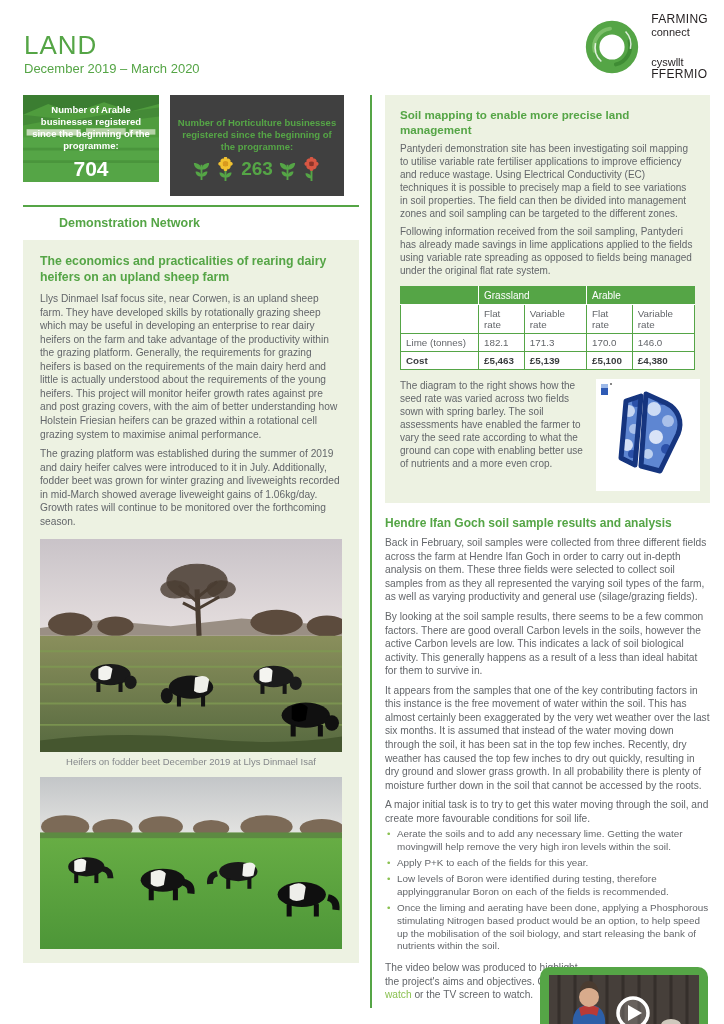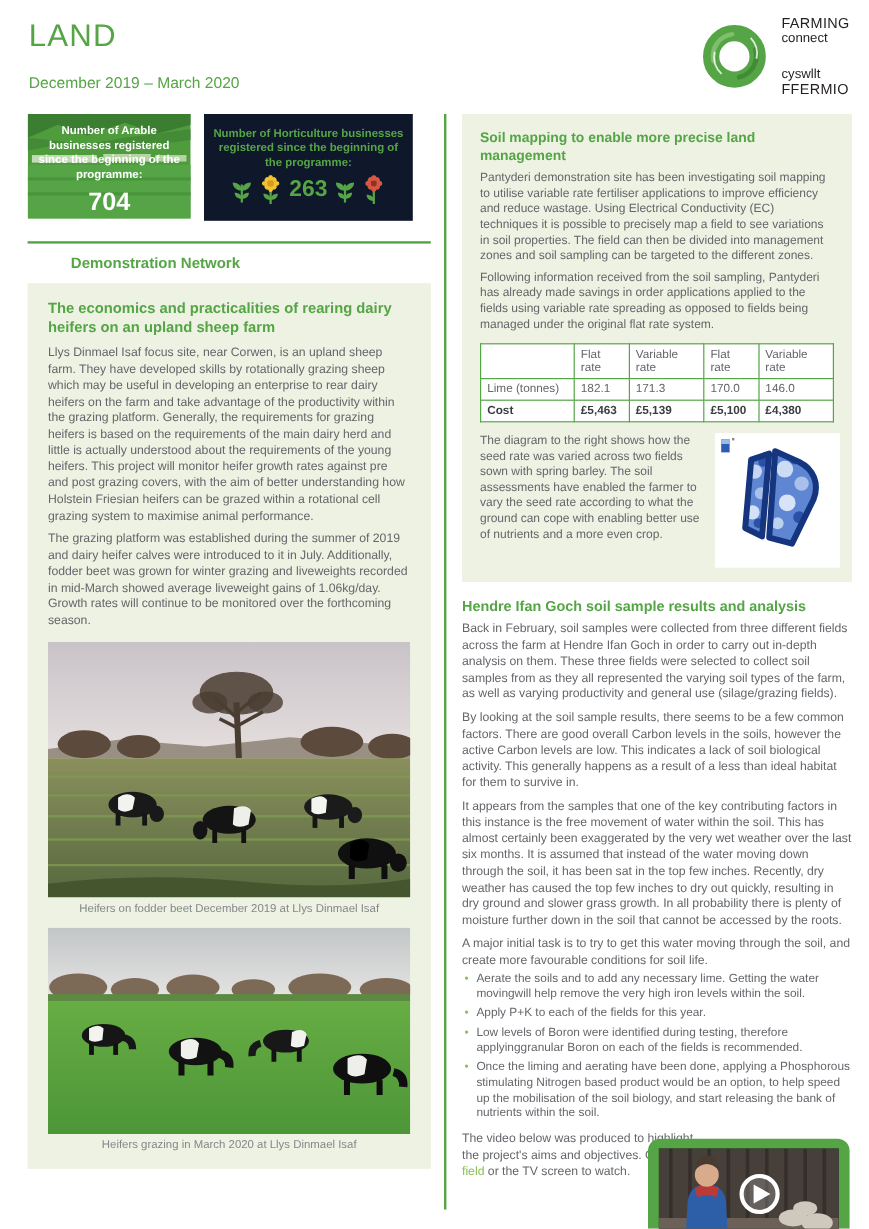--- a/index.html
+++ b/index.html
@@ -2,38 +2,38 @@
 <html><head>
 <meta charset="utf-8">
 <style>
   * { margin:0; padding:0; box-sizing:border-box; }
   html,body { background:#fff; }
   .page {
     position:relative; width:724px; height:1024px; background:#fff;
     font-family:"Liberation Sans", sans-serif; overflow:hidden; margin:0 auto;
   }
   
-  .hd-title { position:absolute; left:24px; top:14px; font-size:26px; color:#55a546; letter-spacing:1px; font-weight:400; }
+  .hd-title { position:absolute; left:24px; top:30px; font-size:26px; color:#55a546; letter-spacing:1px; font-weight:400; }
   .hd-date  { position:absolute; left:24px; top:61px; font-size:13px; color:#55a546; }
   .logo { position:absolute; right:16px; top:13px; display:flex; align-items:center; gap:8px; }
   .logo-text { font-size:11px; color:#231f20; line-height:1.1; }
   .logo-text .b { font-weight:normal; font-size:12px; letter-spacing:.3px; }
   .logo-text .gap { margin-top:18px; }
   
   .divider { position:absolute; left:370px; top:95px; width:2px; height:913px; background:#55a546; }
   .col-left  { position:absolute; left:23px;  top:95px; width:336px; }
   .col-right { position:absolute; left:385px; top:95px; width:325px; }
   
   .stats { display:flex; gap:11px; }
   .stat-arable { position:relative; width:136px; height:97px; overflow:hidden; color:#fff; }
   .stat-arable svg { position:absolute; inset:0; }
   .stat-arable .inner { position:relative; text-align:center; padding-top:9px; }
   .stat-lbl { font-size:9.5px; font-weight:bold; line-height:1.25; padding:0 6px; }
   .stat-val { font-size:21px; font-weight:bold; margin-top:5px; }
-  .stat-hort { width:174px; height:89px; background:#0f172a; text-align:center; padding-top:11px; }
+  .stat-hort { width:174px; height:101px; background:#404040; text-align:center; padding-top:22px; }
   .stat-hort .stat-lbl { color:#55a546; }
   .hort-icons { display:flex; align-items:center; justify-content:center; gap:6px; margin-top:4px; }
   .hort-val { color:#55a546; font-size:19px; font-weight:bold; }
   
   .rule { margin-top:9px; height:2px; background:#55a546; }
   .section-h { margin-top:9px; font-size:12.5px; font-weight:bold; color:#55a546;padding-left:36px; }
   .panel { margin-top:10px; background:#edf2e2; padding:14px 17px 14px 17px; }
   .panel-title { font-size:12.3px; font-weight:bold; color:#55a546; line-height:1.3; }
   .panel p, .col-right p { font-size:10.2px; color:#63666a; line-height:1.33; margin-top:6px; }
   .photo { margin-top:10px; width:100%; overflow:hidden; line-height:0; }
@@ -288,32 +288,36 @@
             <g transform="translate(236 110)">
               <ellipse cx="24" cy="13" rx="24" ry="13" fill="#0f0f0f"></ellipse>
               <path d="M12 4 q11 -6 16 1 l-2 13 q-9 4 -14 -1 Z" fill="#eeeeea"></path>
               <rect x="9" y="23" width="5" height="13" fill="#0d0d0d"></rect>
                 <rect x="36" y="23" width="5" height="13" fill="#0d0d0d"></rect>
               <path d="M50 16 q9 2 8 13" stroke="#0f0f0f" stroke-width="7" fill="none"></path>
             </g>
           </g>
         </svg>
       </div>
-      <div class="caption">Heifers grazing in March 2020 at Llys Dinmael Isaf</div>
     </div>
   </div>
 
   <div class="col-right">
     <div class="panel-r">
       <div class="panel-title">Soil mapping to enable more precise land management</div>
       <p>Pantyderi demonstration site has been investigating soil mapping to utilise variable rate fertiliser applications to improve efficiency and reduce wastage. Using Electrical Conductivity (EC) techniques it is possible to precisely map a field to see variations in soil properties. The field can then be divided into management zones and soil sampling can be targeted to the different zones.</p>
-      <p>Following information received from the soil sampling, Pantyderi has already made savings in order applications applied to the fields using variable rate spreading as opposed to fields being managed under the original flat rate system.</p>
+      <p>Following information received from the soil sampling, Pantyderi has already made savings in lime applications applied to the fields using variable rate spreading as opposed to fields being managed under the original flat rate system.</p>
 
       <table class="costs">
         <tbody>
+            <tr class="ghead">
+          <td class="lab"></td>
+          <td colspan="2">Grassland</td>
+          <td colspan="2">Arable</td>
+        </tr>
         <tr>
           <td class="lab"></td>
           <td>Flat rate</td>
           <td>Variable rate</td>
           <td>Flat rate</td>
           <td>Variable rate</td>
         </tr>
         <tr>
           <td class="lab">Lime (tonnes)</td>
           <td>182.1</td>
@@ -379,21 +383,21 @@
 
     <ul class="steps">
       <li>Aerate the soils and to add any necessary lime. Getting the water movingwill help remove the very high iron levels within the soil.</li>
       <li>Apply P+K to each of the fields for this year.</li>
       <li>Low levels of Boron were identified during testing, therefore applyinggranular Boron on each of the fields is recommended.</li>
       <li>Once the liming and aerating have been done, applying a Phosphorous stimulating Nitrogen based product would be an option, to help speed up the mobilisation of the soil biology, and start releasing the bank of nutrients within the soil.</li>
     </ul>
 
     <div class="video-row">
       <div class="video-texts">
-        <p><span>The video below was produced to highlight the project's aims and objectives. Click </span><span class="link">field</span><span> or the TV screen to watch.</span></p>
+        <p><span>The video below was produced to highlight the project's aims and objectives. Click </span><span class="link">watch</span><span> or the TV screen to watch.</span></p>
 
       </div>
 
       <div class="tv">
         <div class="tv-frame">
           <div class="tv-screen">
             <svg viewBox="0 0 150 84" preserveAspectRatio="none">
               <rect width="150" height="84" fill="#463f3a"></rect>
               <g stroke="#352f2b" stroke-width="3">
                   <path d="M10 0 V60 M26 0 V60 M42 0 V60 M58 0 V60 M74 0 V60 M90 0 V60 M106 0 V60 M122 0 V60 M138 0 V60"></path>

